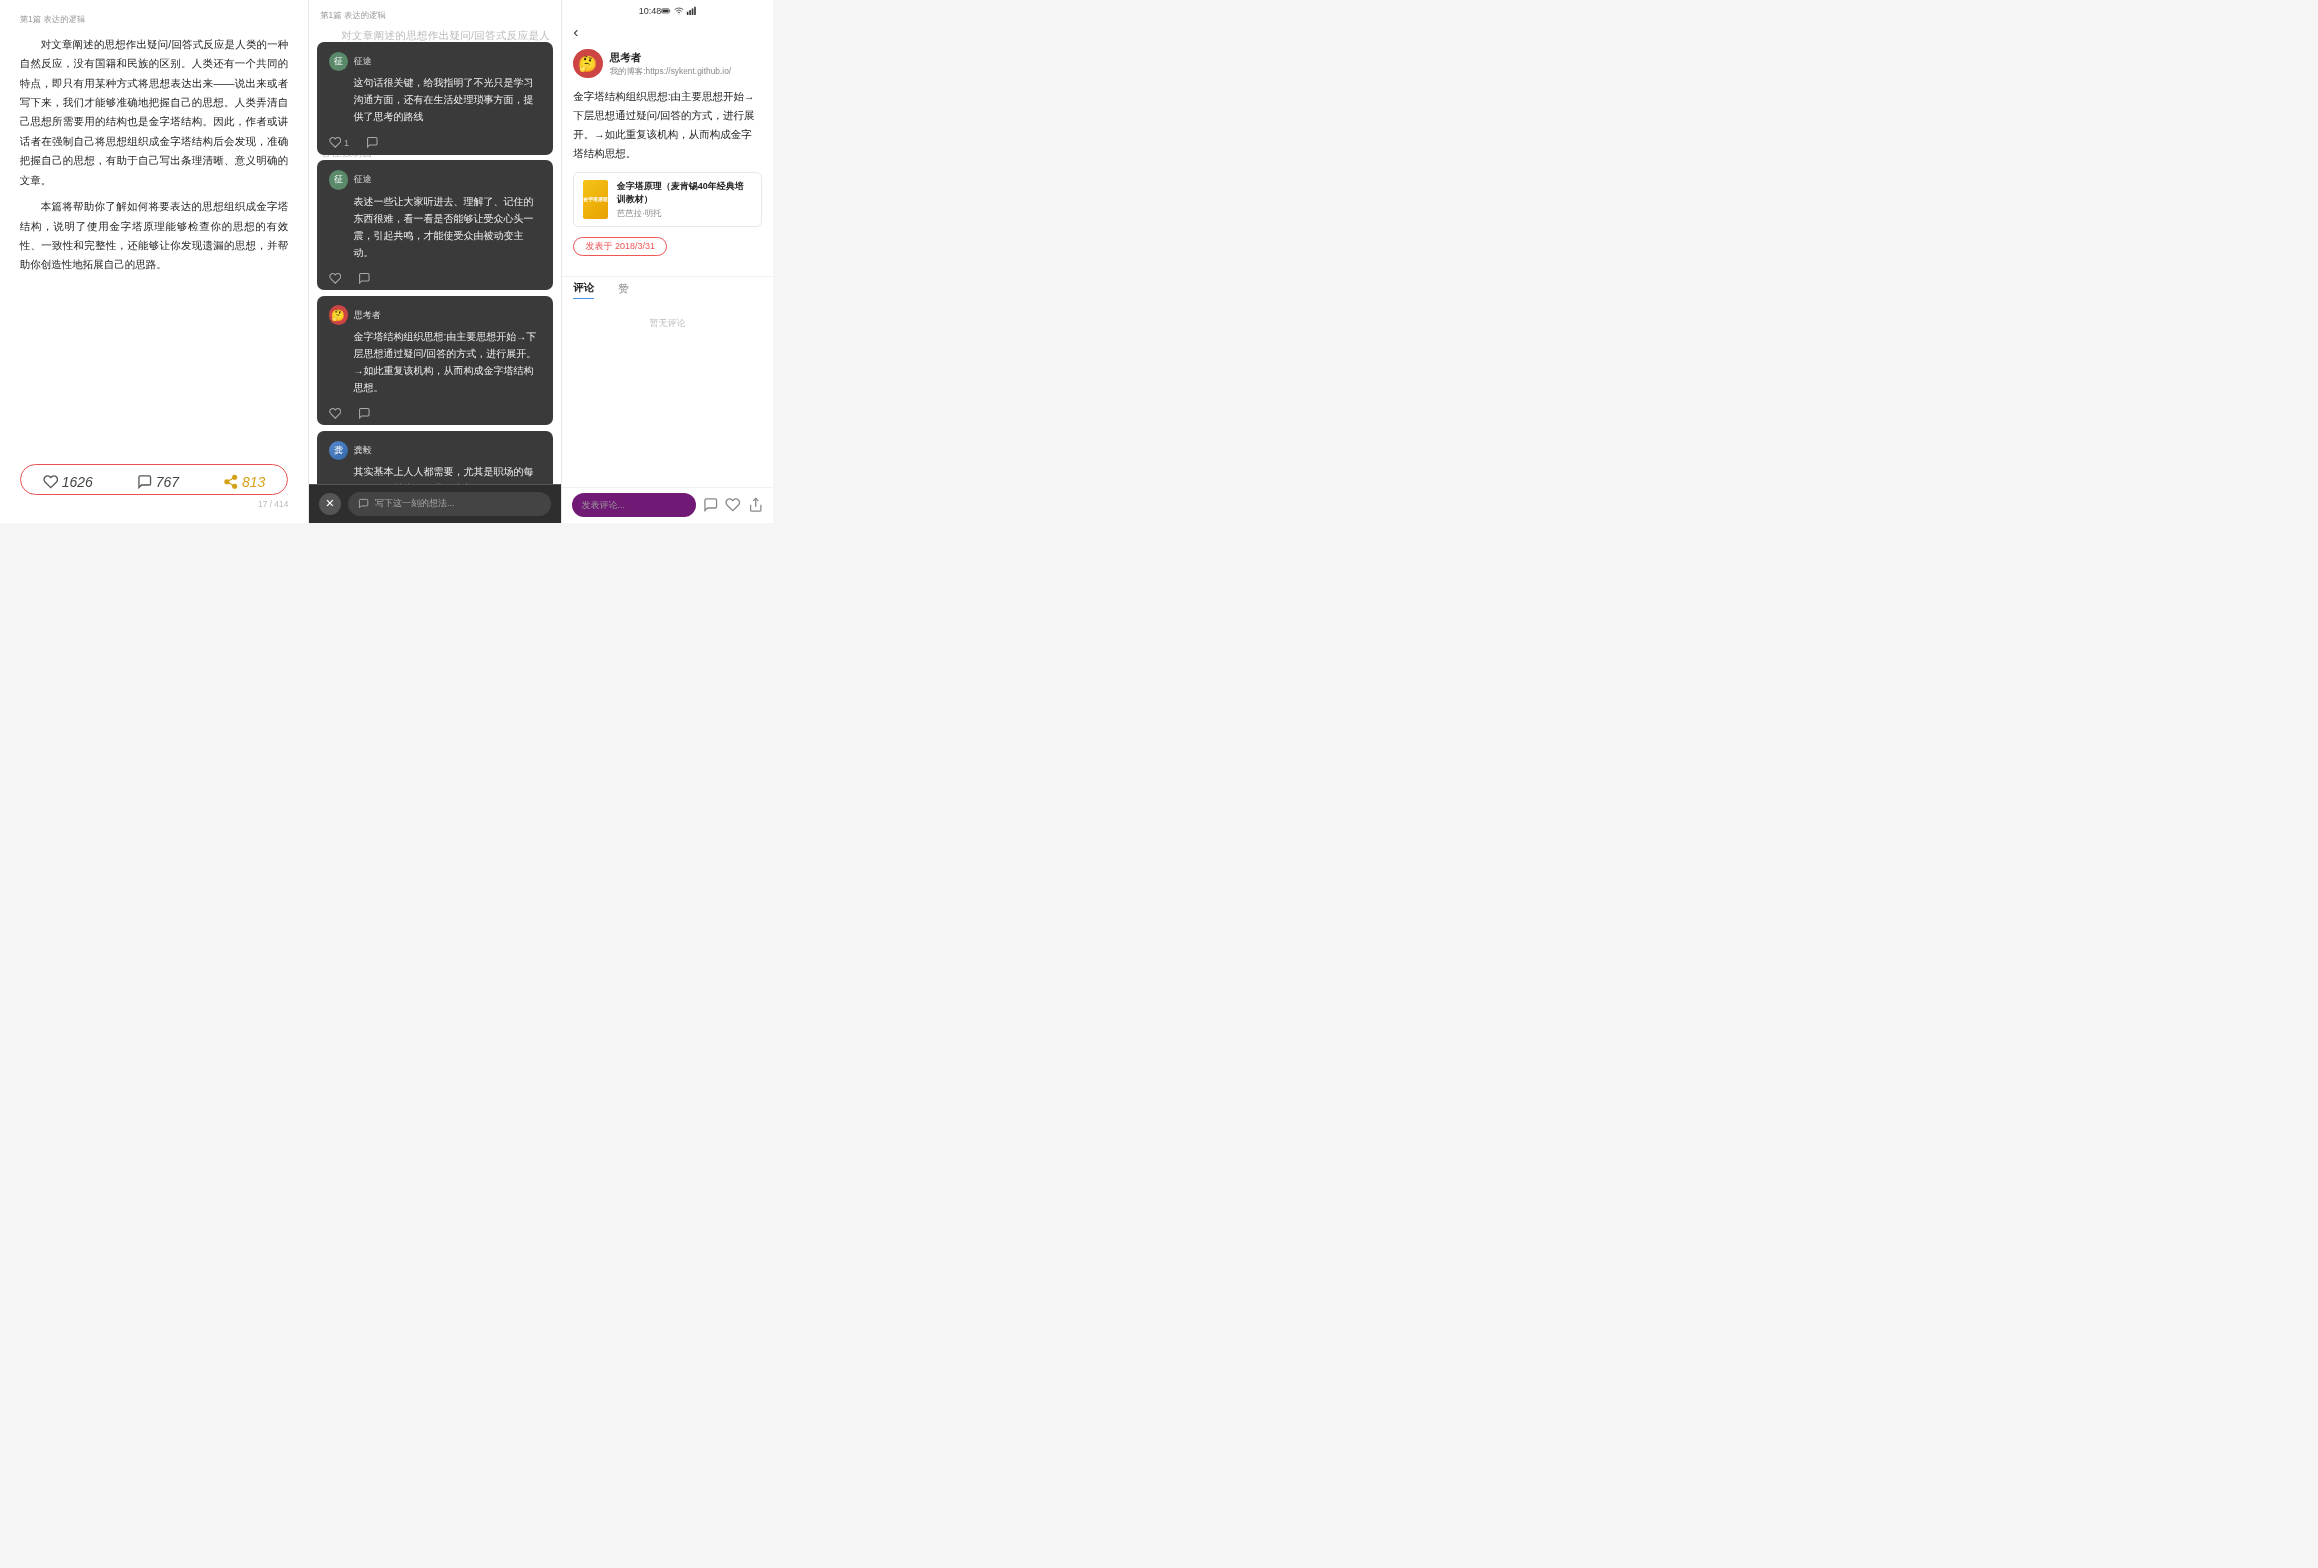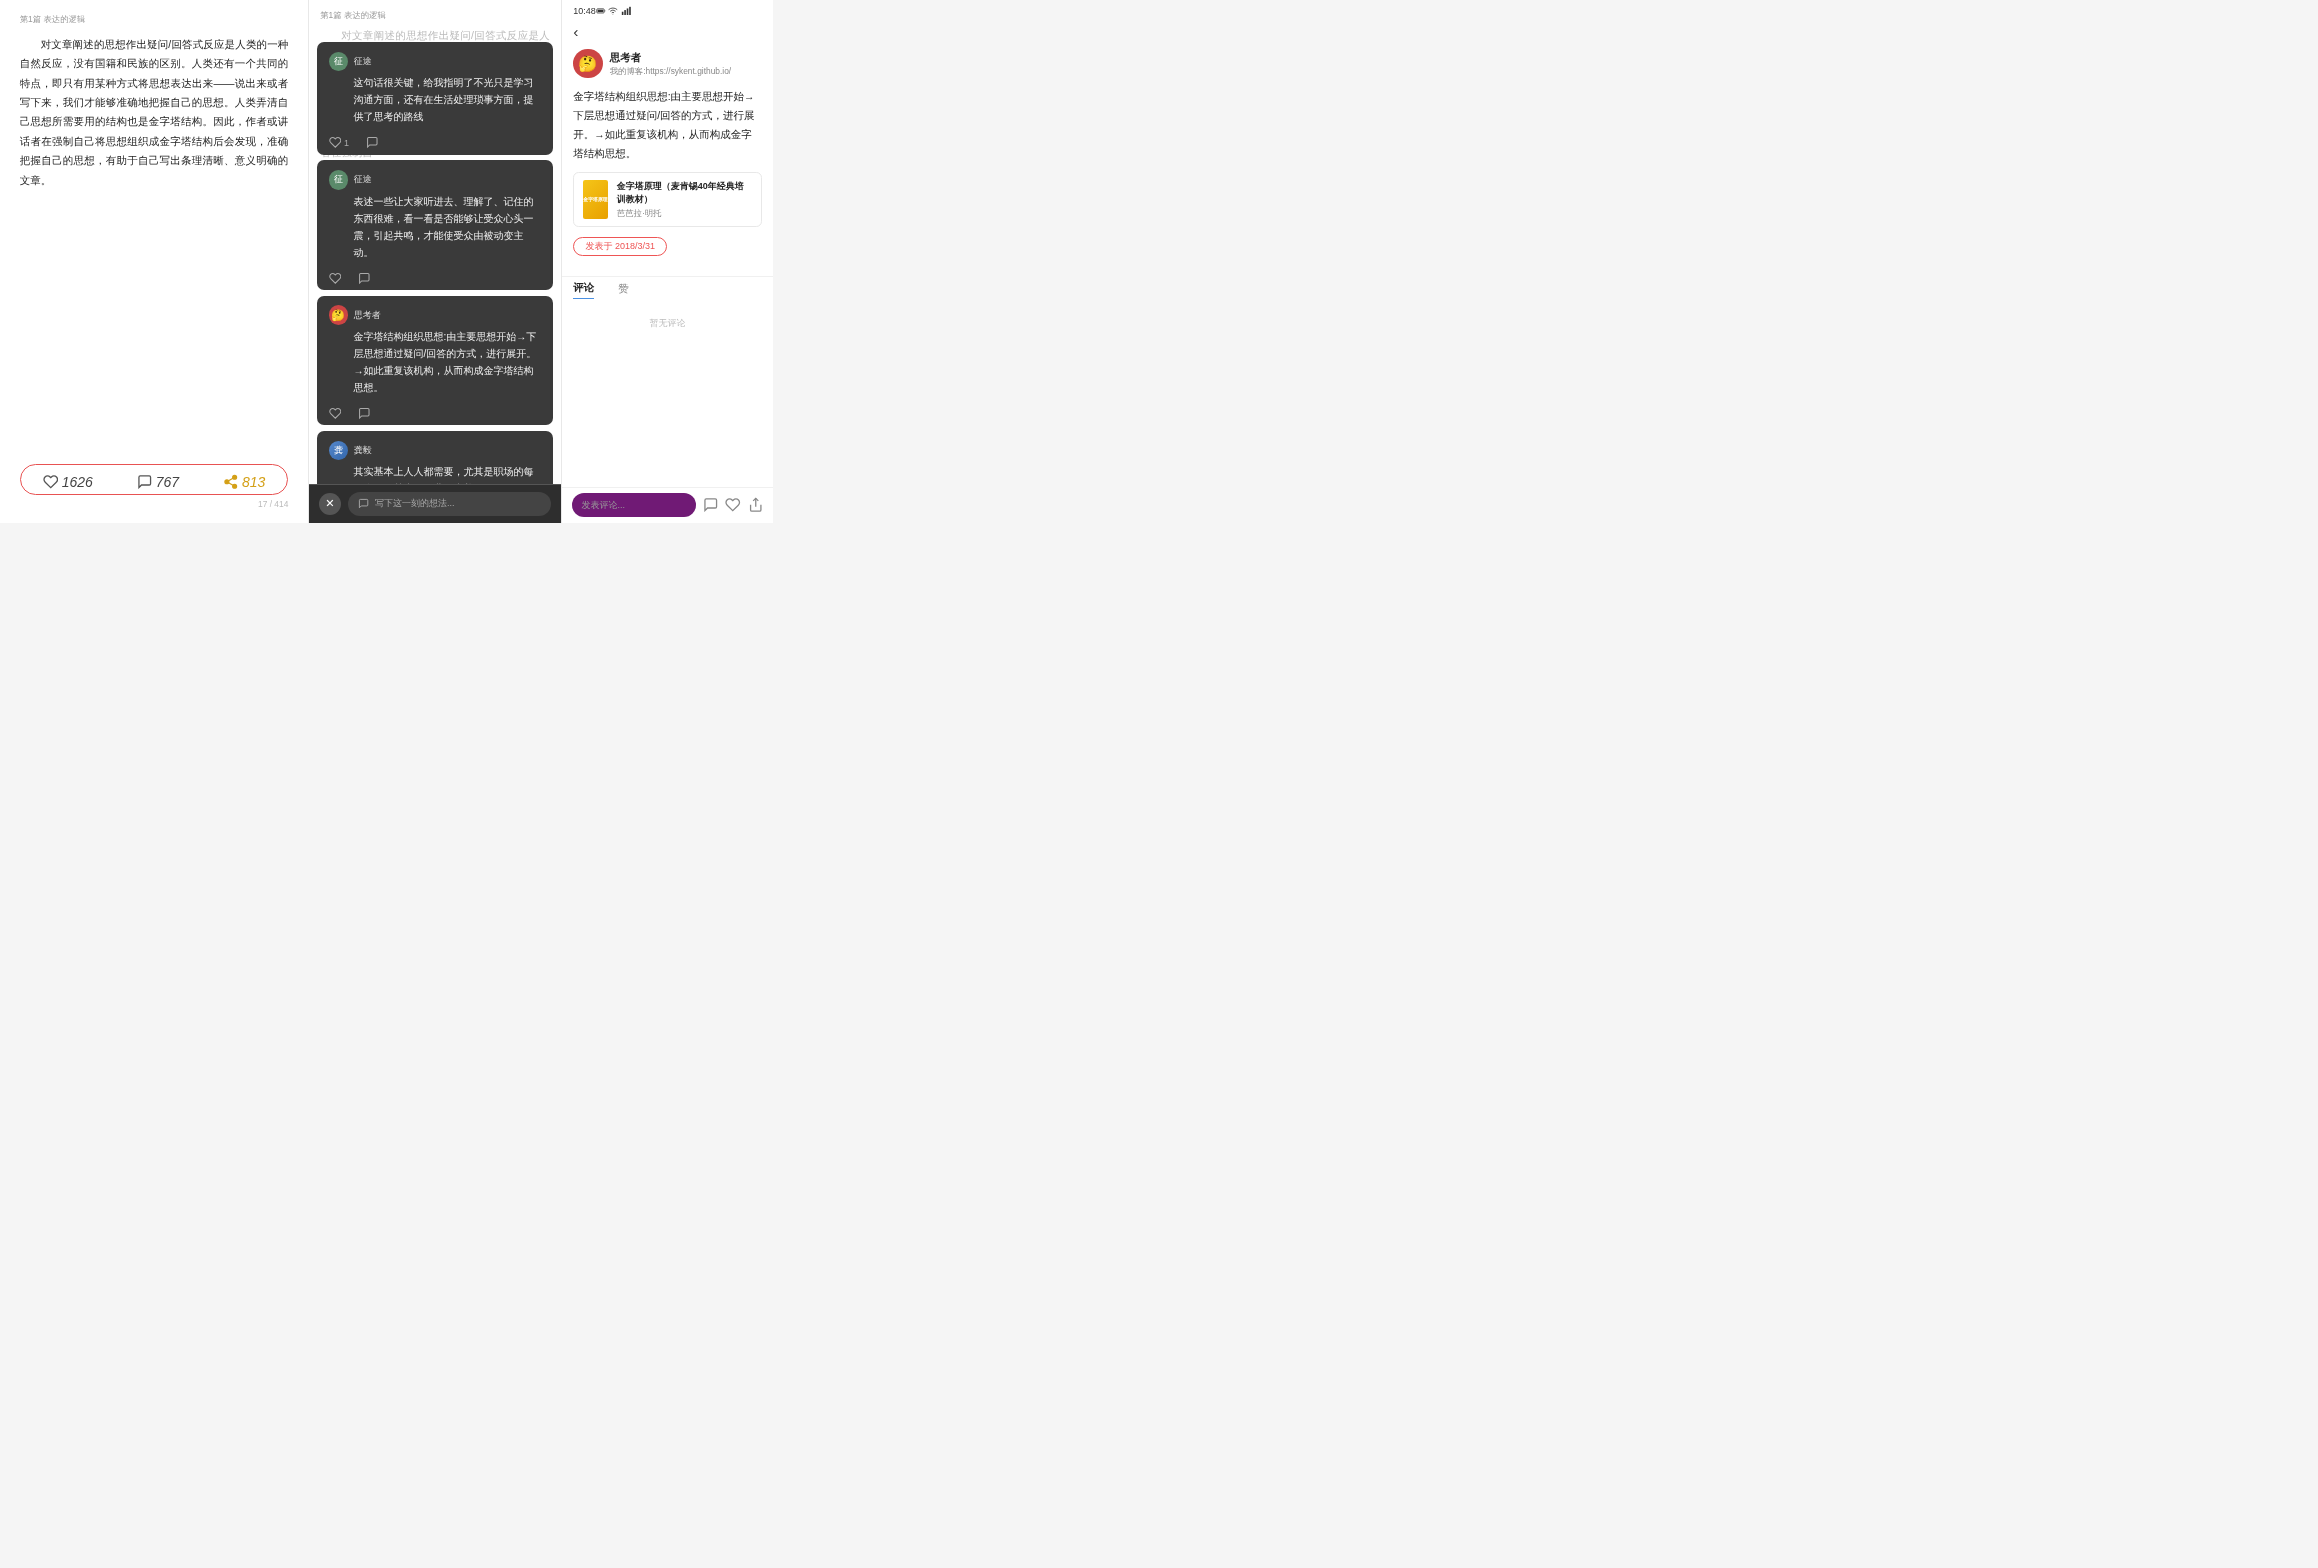--- a/index.html
+++ b/index.html
@@ -208,21 +208,21 @@
     
     .panel-3 {
       flex: 1;
       background: #fff;
       display: flex;
       flex-direction: column;
       overflow-y: auto;
     }
     .panel-3-status-bar {
       display: flex;
-      justify-content: flex-start;
+      justify-content: center;
       align-items: center;
       padding: 5.6px 11.2px 2.8px;
       font-size: 9px;
       color: #333;
     }
     .status-icons {
       display: flex;
       align-items: center;
       gap: 2.8px;
     }
@@ -369,20 +369,21 @@
     
     ::-webkit-scrollbar { width: 0; }
   </style>
 </head>
 <body>
 
 <div class="panel-1">
   <div class="panel-breadcrumb">第1篇 表达的逻辑</div>
   <div class="content-text">
     <p>对文章阐述的思想作出疑问/回答式反应是人类的一种自然反应，没有国籍和民族的区别。人类还有一个共同的特点，即只有用某种方式将思想表达出来——说出来或者写下来，我们才能够准确地把握自己的思想。人类弄清自己思想所需要用的结构也是金字塔结构。因此，作者或讲话者在强制自己将思想组织成金字塔结构后会发现，准确把握自己的思想，有助于自己写出条理清晰、意义明确的文章。</p>
+    <p>本篇将帮助你了解如何将要表达的思想组织成金字塔结构，说明了使用金字塔原理能够检查你的思想的有效性、一致性和完整性，还能够让你发现遗漏的思想，并帮助你创造性地拓展自己的思路。</p>
   </div>
   <div class="panel-1-footer">
     <div class="action-btn">
       <svg viewBox="0 0 24 24" fill="none" stroke="#555" stroke-width="2">
         <path d="M20.84 4.61a5.5 5.5 0 0 0-7.78 0L12 5.67l-1.06-1.06a5.5 5.5 0 0 0-7.78 7.78l1.06 1.06L12 21.23l7.78-7.78 1.06-1.06a5.5 5.5 0 0 0 0-7.78z"></path>
       </svg>
       <span class="count">1626</span>
     </div>
     <div class="action-btn">
       <svg viewBox="0 0 24 24" fill="none" stroke="#555" stroke-width="2">

